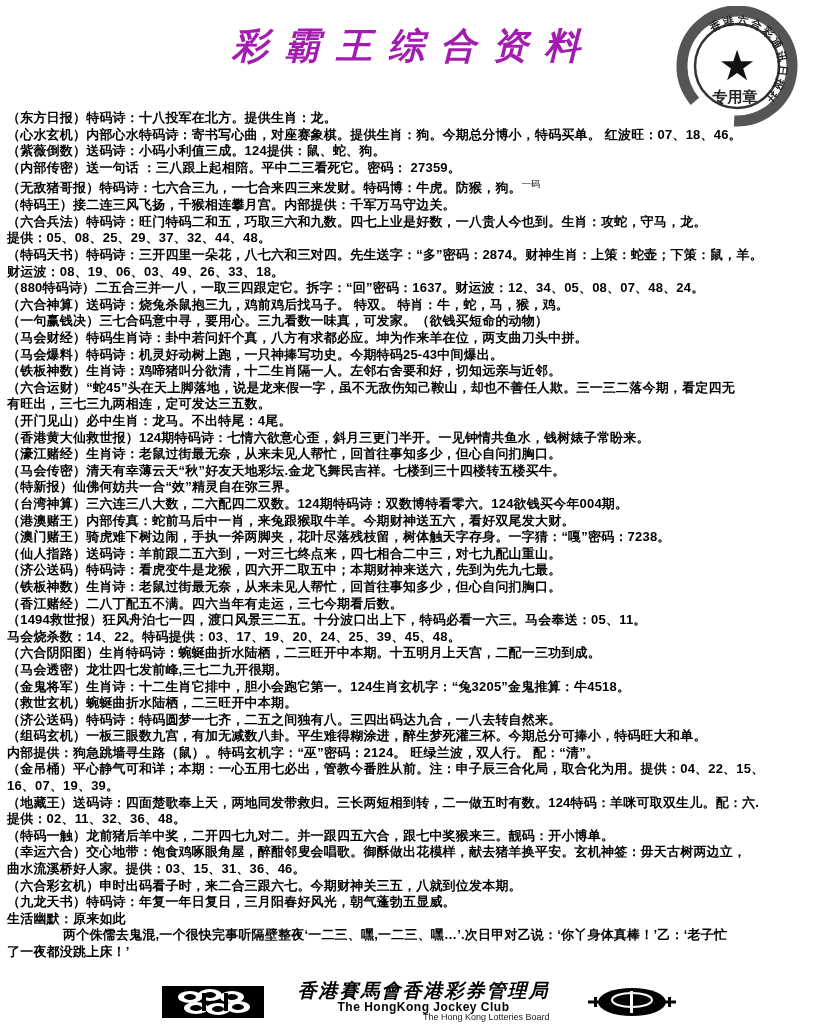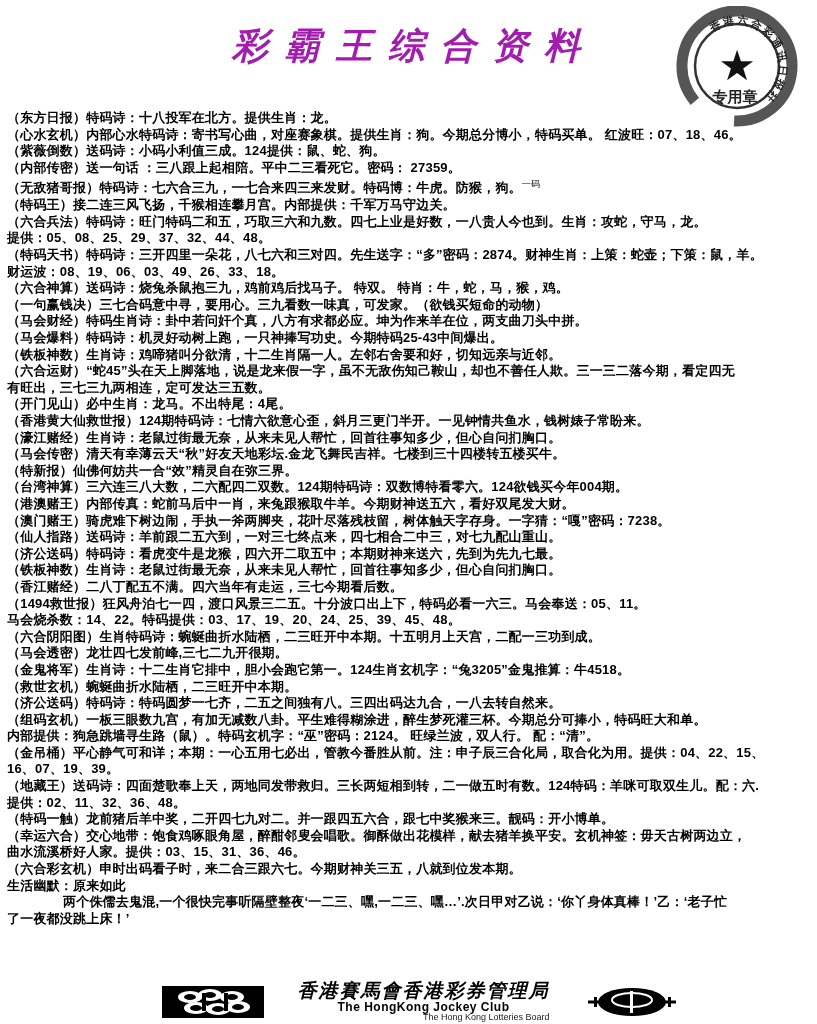--- a/index.html
+++ b/index.html
@@ -83,20 +83,21 @@
       <div class="line">（东方日报）特码诗：十八投军在北方。提供生肖：龙。</div>
       <div class="line">（心水玄机）内部心水特码诗：寄书写心曲，对座赛象棋。提供生肖：狗。今期总分博小，特码买单。 红波旺：07、18、46。</div>
       <div class="line">（紫薇倒数）送码诗：小码小利值三成。124提供：鼠、蛇、狗。</div>
       <div class="line">（内部传密）送一句话 ：三八跟上起相陪。平中二三看死它。密码： 27359。</div>
       <div class="line">（无敌猪哥报）特码诗：七六合三九，一七合来四三来发财。特码博：牛虎。防猴，狗。<sup>一码</sup></div>
       <div class="line">（特码王）接二连三风飞扬，千猴相连攀月宫。内部提供：千军万马守边关。</div>
       <div class="line">（六合兵法）特码诗：旺门特码二和五，巧取三六和九数。四七上业是好数，一八贵人今也到。生肖：攻蛇，守马，龙。</div>
       <div class="line">提供：05、08、25、29、37、32、44、48。</div>
       <div class="line">（特码天书）特码诗：三开四里一朵花，八七六和三对四。先生送字：“多”密码：2874。财神生肖：上策：蛇壶；下策：鼠，羊。</div>
       <div class="line">财运波：08、19、06、03、49、26、33、18。</div>
+      <div class="line">（880特码诗）二五合三并一八，一取三四跟定它。拆字：“回”密码：1637。财运波：12、34、05、08、07、48、24。</div>
       <div class="line">（六合神算）送码诗：烧兔杀鼠抱三九，鸡前鸡后找马子。 特双。 特肖：牛，蛇，马，猴，鸡。</div>
       <div class="line">（一句赢钱决）三七合码意中寻，要用心。三九看数一味真，可发家。（欲钱买短命的动物）</div>
       <div class="line">（马会财经）特码生肖诗：卦中若问奸个真，八方有求都必应。坤为作来羊在位，两支曲刀头中拼。</div>
       <div class="line">（马会爆料）特码诗：机灵好动树上跑，一只神捧写功史。今期特码25-43中间爆出。</div>
       <div class="line">（铁板神数）生肖诗：鸡啼猪叫分欲清，十二生肖隔一人。左邻右舍要和好，切知远亲与近邻。</div>
       <div class="line">（六合运财）“蛇45”头在天上脚落地，说是龙来假一字，虽不无敌伤知己鞍山，却也不善任人欺。三一三二落今期，看定四无</div>
       <div class="line">有旺出，三七三九两相连，定可发达三五数。</div>
       <div class="line">（开门见山）必中生肖：龙马。不出特尾：4尾。</div>
       <div class="line">（香港黄大仙救世报）124期特码诗：七情六欲意心歪，斜月三更门半开。一见钟情共鱼水，钱树婊子常盼来。</div>
       <div class="line">（濠江赌经）生肖诗：老鼠过街最无奈，从来未见人帮忙，回首往事知多少，但心自问扪胸口。</div>
@@ -119,20 +120,21 @@
       <div class="line">（组码玄机）一板三眼数九宫，有加无减数八卦。平生难得糊涂进，醉生梦死灌三杯。今期总分可捧小，特码旺大和单。</div>
       <div class="line">内部提供：狗急跳墙寻生路（鼠）。特码玄机字：“巫”密码：2124。 旺绿兰波，双人行。 配：“清”。</div>
       <div class="line">（金吊桶）平心静气可和详；本期：一心五用七必出，管教今番胜从前。注：申子辰三合化局，取合化为用。提供：04、22、15、</div>
       <div class="line">16、07、19、39。</div>
       <div class="line">（地藏王）送码诗：四面楚歌奉上天，两地同发带救归。三长两短相到转，二一做五时有数。124特码：羊咪可取双生儿。配：六.</div>
       <div class="line">提供：02、11、32、36、48。</div>
       <div class="line">（特码一触）龙前猪后羊中奖，二开四七九对二。并一跟四五六合，跟七中奖猴来三。靓码：开小博单。</div>
       <div class="line">（幸运六合）交心地带：饱食鸡啄眼角屋，醉酣邻叟会唱歌。御酥做出花模样，献去猪羊换平安。玄机神签：毋天古树两边立，</div>
       <div class="line">曲水流溪桥好人家。提供：03、15、31、36、46。</div>
       <div class="line">（六合彩玄机）申时出码看子时，来二合三跟六七。今期财神关三五，八就到位发本期。</div>
+      <div class="line">（九龙天书）特码诗：年复一年日复日，三月阳春好风光，朝气蓬勃五显威。</div>
       <div class="line">生活幽默：原来如此</div>
       <div class="line indent">两个侏儒去鬼混,一个很快完事听隔壁整夜‘一二三、嘿,一二三、嘿…’.次日甲对乙说：‘你丫身体真棒！’乙：‘老子忙</div>
       <div class="line">了一夜都没跳上床！’</div>
     </div>
 
   <div class="footer">
     <svg width="102" height="40" viewBox="0 0 102 40">
       <rect x="0" y="4" width="102" height="32" fill="#000"></rect>
       <g fill="#fff">
         <ellipse cx="28" cy="15" rx="12" ry="6"></ellipse>

